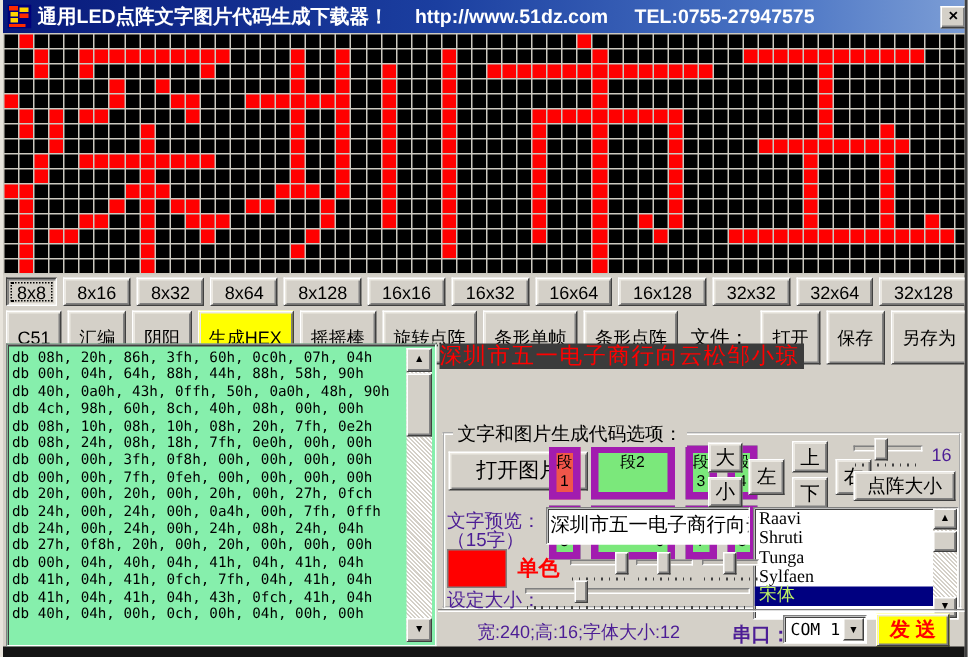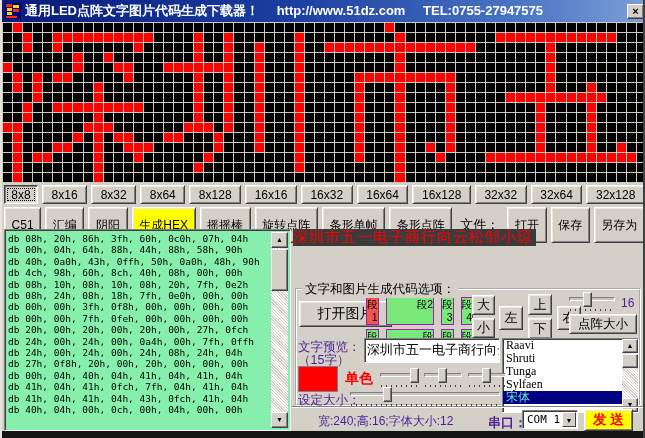--- a/index.html
+++ b/index.html
@@ -104,36 +104,36 @@
     font-size:12.5px; color:#000; z-index:2;
   }
   .abs { position:absolute; }
   .lbl { font-size:12px; color:#4c1d95; white-space:nowrap; }
 
   .seg-grid {
     position:absolute; left:364px; top:297px; width:96px; height:34px;
     display:grid; grid-template-columns:repeat(4,1fr); grid-template-rows:repeat(2,1fr); gap:4px 7px;
   }
   .seg {
-    font-size:10.5px; line-height:13px; text-align:right; color:#000;
-    border:1px solid #a21caf;
+    font-size:10.5px; line-height:13px; text-align:center; color:#000;
+    border:5px solid #a21caf;
   }
 
   .sunken {
     background:#ffffff;
     border:1px solid; border-color:#808080 #ffffff #ffffff #808080;
     box-shadow:inset 1px 1px 0 #404040;
   }
   .preview-input {
     left:362px; top:338px; width:136px; height:25px;
     font-size:13px; line-height:22px; padding:0 2px; white-space:nowrap; overflow:hidden;
   }
   .fontlist { left:500px; top:338px; width:137px; height:75px; overflow:hidden; }
   .fontlist .item { font:12px "Liberation Serif",serif; line-height:13px; padding:0 3px; color:#000; white-space:nowrap; }
-  .fontlist .item.sel { background:#000080; color:#5eead4; font-family:Liberation Serif, serif; }
+  .fontlist .item.sel { background:#000080; color:#bef264; font-family:Liberation Mono, monospace; }
   .fl-scroll { position:absolute; top:0; right:0; bottom:0; width:16px;
     background:repeating-linear-gradient(45deg,#ffffff 0 1px,#d4d0c8 1px 2px); }
   .fl-scroll .sb-btn { width:16px; height:14px; line-height:12px; }
   .fl-scroll .sb-thumb { width:16px; top:15px; height:14px; }
 
   .swatch { left:296px; top:366px; width:40px; height:26px; border:1px solid #808080; }
   .mono-lbl { left:343px; top:370px; color:#ff0000; font-size:14px; font-weight:bold; }
 
   .slider { position:absolute; }
   .slider .track { position:absolute; left:0; right:0; top:5px; height:4px;

